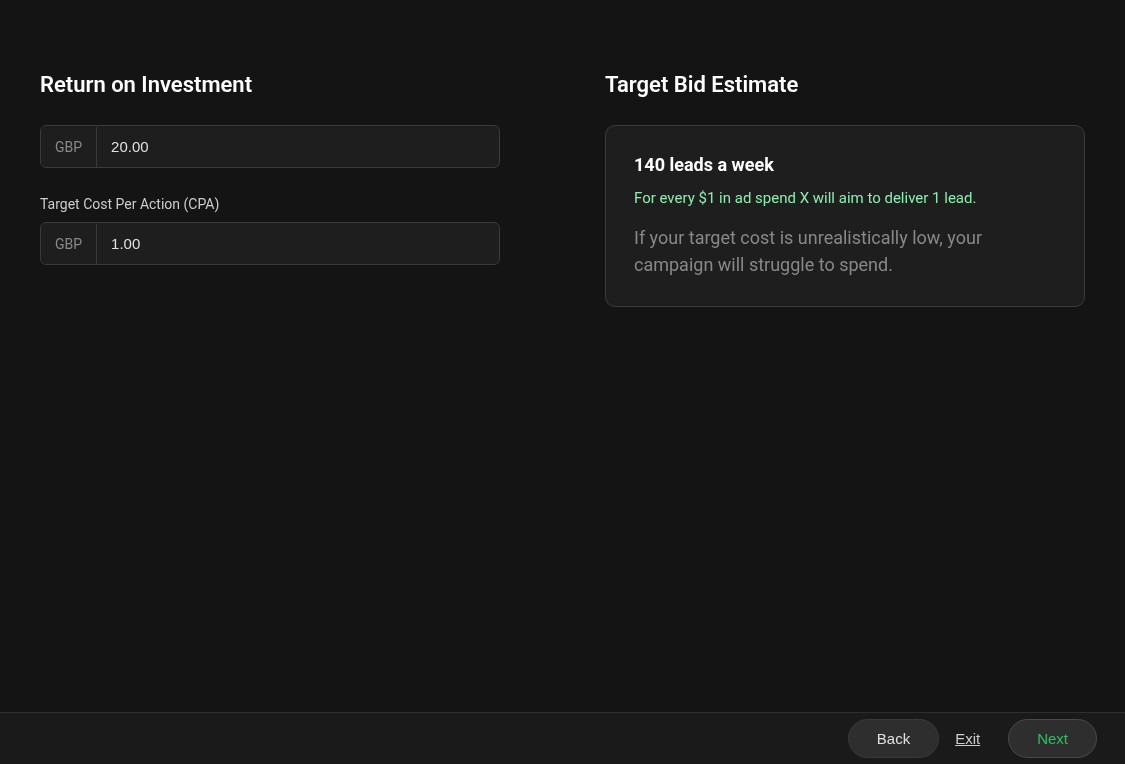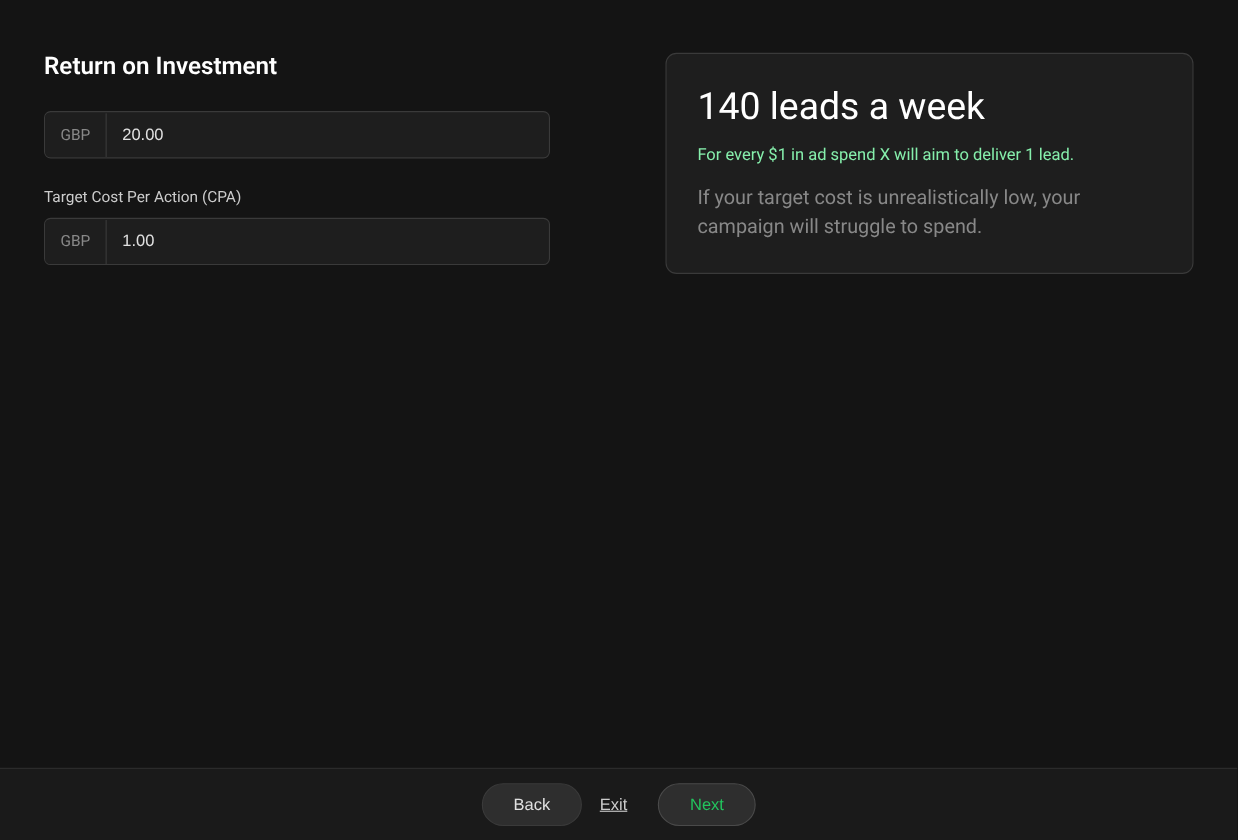--- a/index.html
+++ b/index.html
@@ -15,21 +15,21 @@
       width: 1125px;
       height: 764px;
       overflow: hidden;
       display: flex;
       flex-direction: column;
     }
 
     .main-content {
       flex: 1;
       display: flex;
-      padding: 48px 40px 40px 40px;
+      padding: 72px 40px 40px 40px;
       gap: 80px;
     }
 
     .left-panel {
       flex: 1;
       max-width: 530px;
     }
 
     .right-panel {
       flex: 1;
@@ -112,46 +112,46 @@
     }
 
     .estimate-card {
       background-color: #1e1e1e;
       border: 1px solid #3a3a3a;
       border-radius: 10px;
       padding: 28px 28px 28px 28px;
     }
 
     .estimate-headline {
-      font-size: 34px;
-      font-weight: 400;
+      font-size: 18px;
+      font-weight: 700;
       color: #ffffff;
       margin-bottom: 12px;
     }
 
     .estimate-primary-text {
       font-size: 15px;
       color: #86efac;
       margin-bottom: 14px;
       line-height: 1.5;
     }
 
     .estimate-warning-text {
       font-size: 18px;
       color: #888888;
       line-height: 1.5;
     }
 
     .footer-bar {
-      height: 66px;
+      height: 52px;
       background-color: #1a1a1a;
       border-top: 1px solid #2e2e2e;
       display: flex;
       align-items: center;
-      justify-content: center;
+      justify-content: flex-end;
       padding: 0 28px;
     }
 
     .footer-right {
       display: flex;
       gap: 12px;
       align-items: center;
     }
 
     .btn {
@@ -202,20 +202,21 @@
     <div class="field-group">
       <div class="field-label">Target Cost Per Action (CPA)</div>
       <div class="input-group">
         <span class="input-prefix">GBP</span>
         <input class="input-field" type="text" value="1.00" style="">
       </div>
     </div>
   </div>
 
   <div class="right-panel">
+    <h2 class="section-title">Target Bid Estimate</h2>
 
     <div class="estimate-card">
       <div class="estimate-headline">140 leads a week</div>
       <div class="estimate-primary-text">For every $1 in ad spend X will aim to deliver 1 lead.</div>
       <div class="estimate-warning-text">If your target cost is unrealistically low, your campaign will struggle to spend.</div>
     </div>
   </div>
 
 </div>
 

